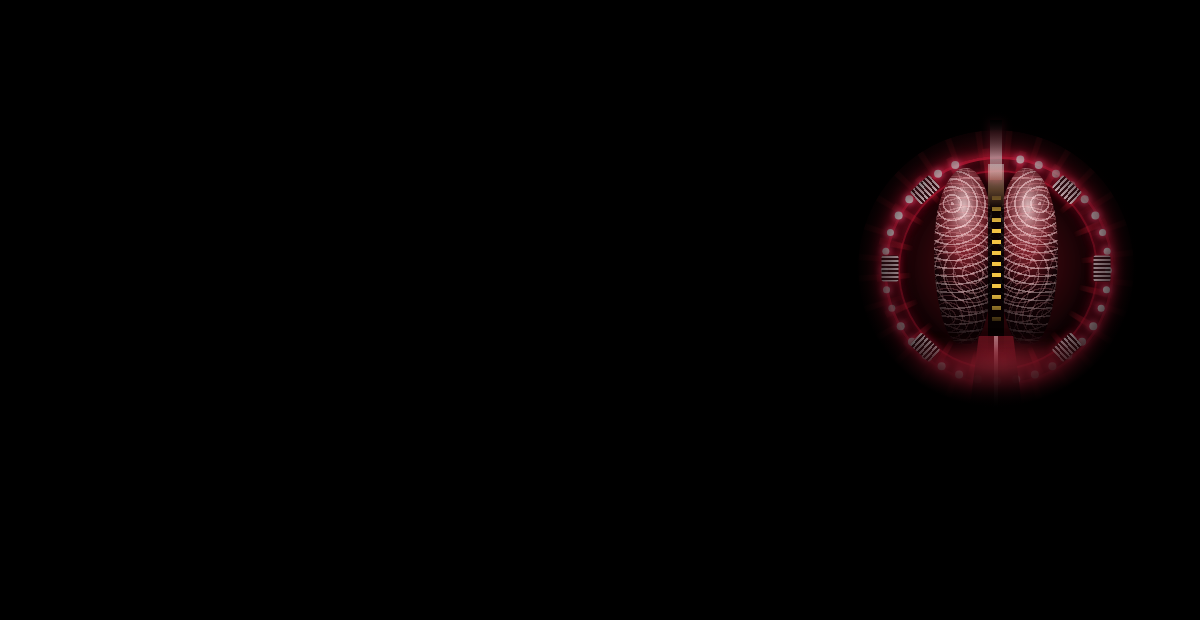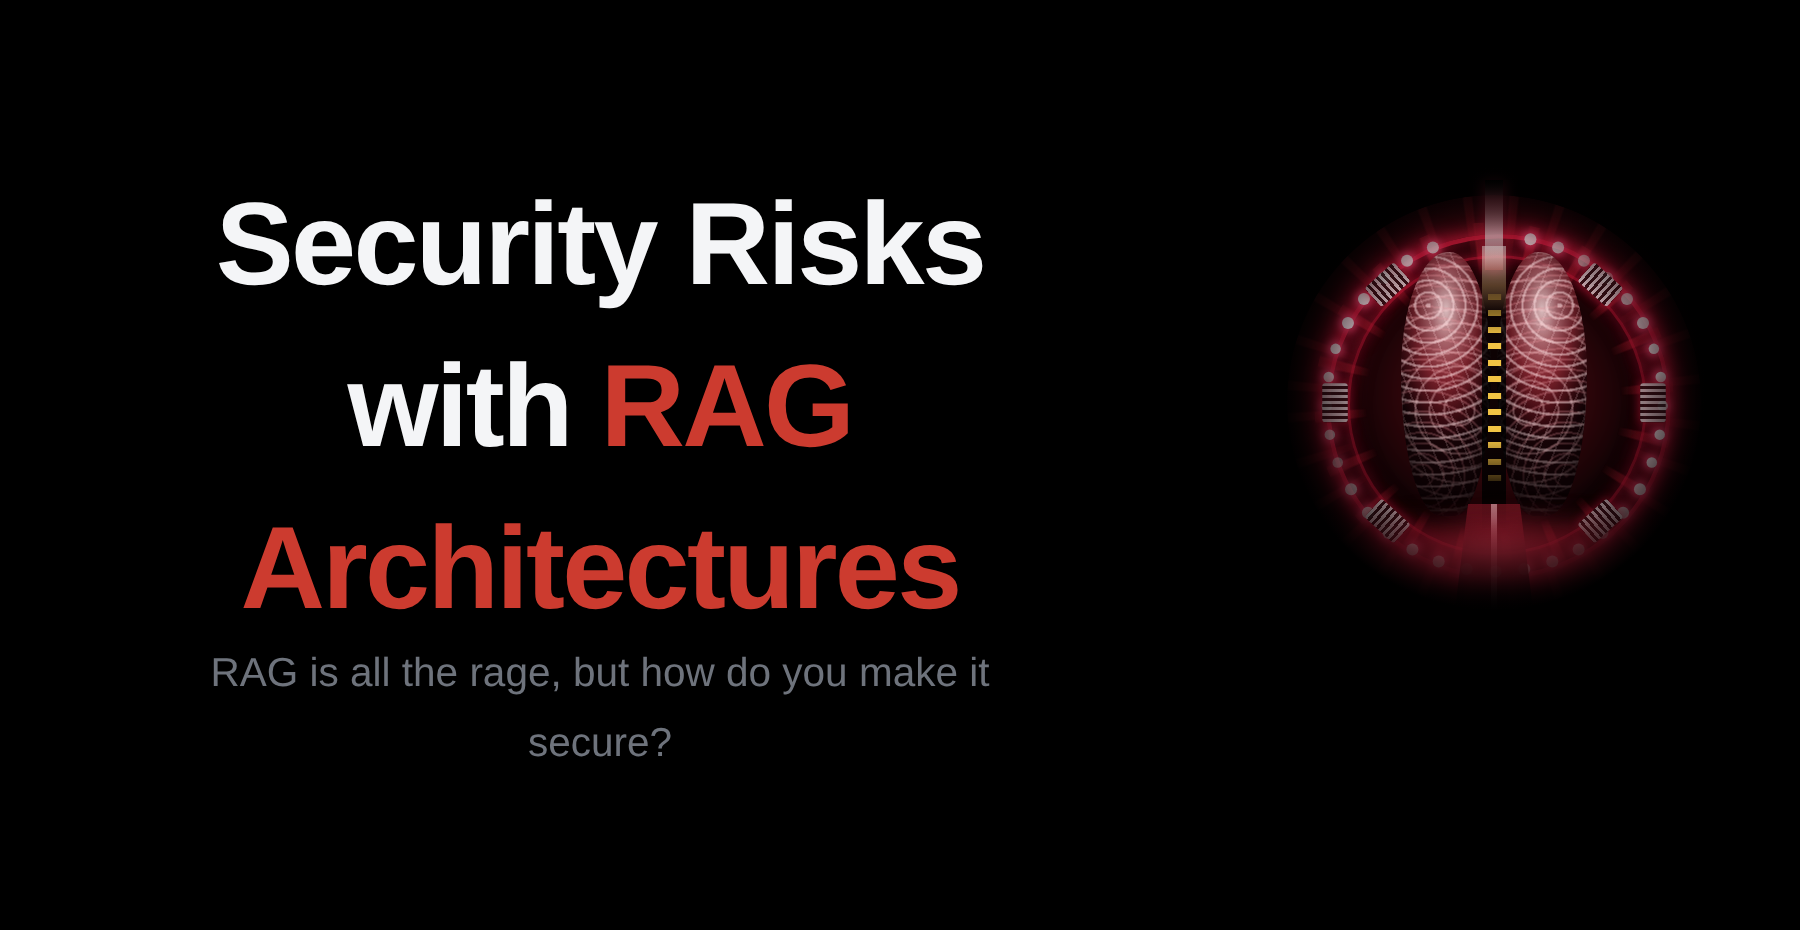--- a/index.html
+++ b/index.html
@@ -392,27 +392,21 @@
       rgba(0,0,0,1) 96%);
   }
 </style>
 </head>
 <body>
 
 <div class="banner">
 
   <div class="text-col">
 
-    <h1 class="headline">
-      <span class="ln">Security Risks</span>
-      <span class="ln"><span>with </span><span class="accent">RAG</span></span>
-      <span class="ln accent">Architectures</span>
-    </h1>
-
-    <p class="subhead">RAG is all the rage, but how do you make it secure?</p>
+
   </div>
 
   <div class="art">
     <div class="art-stage">
 
       <div class="bloom"></div>
 
       <div class="housing"></div>
       <div class="housing h2"></div>
 

